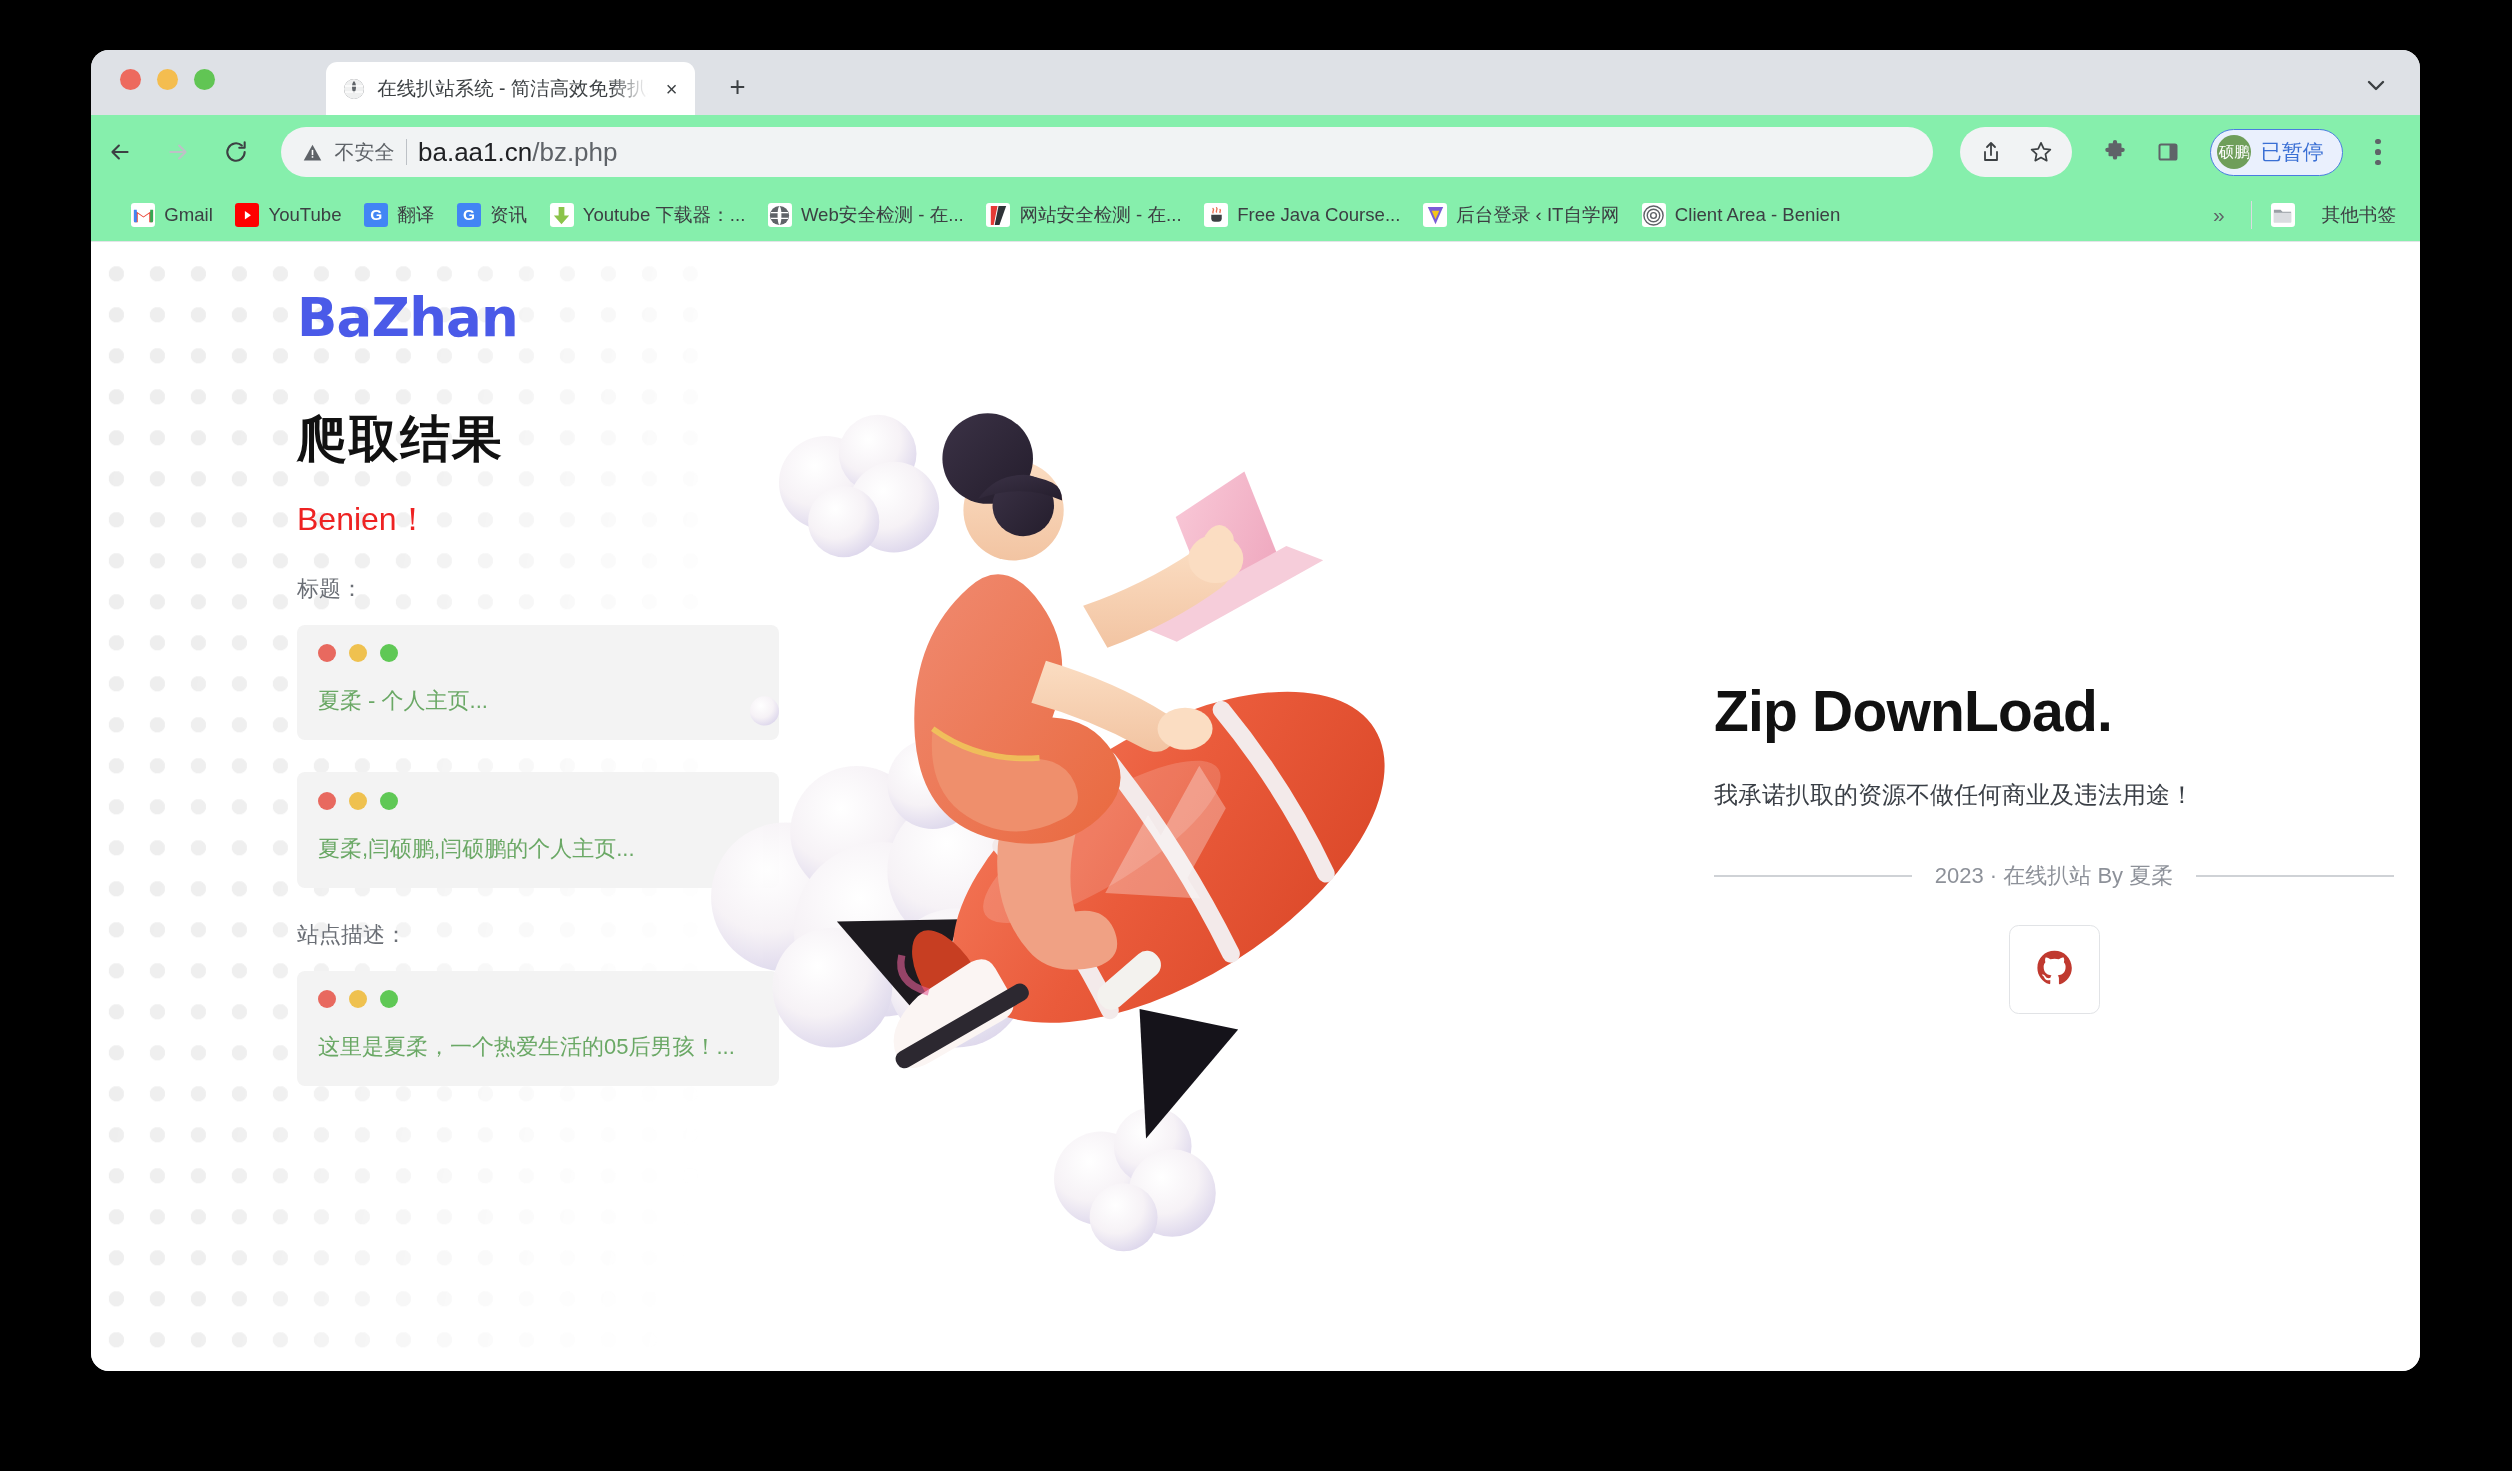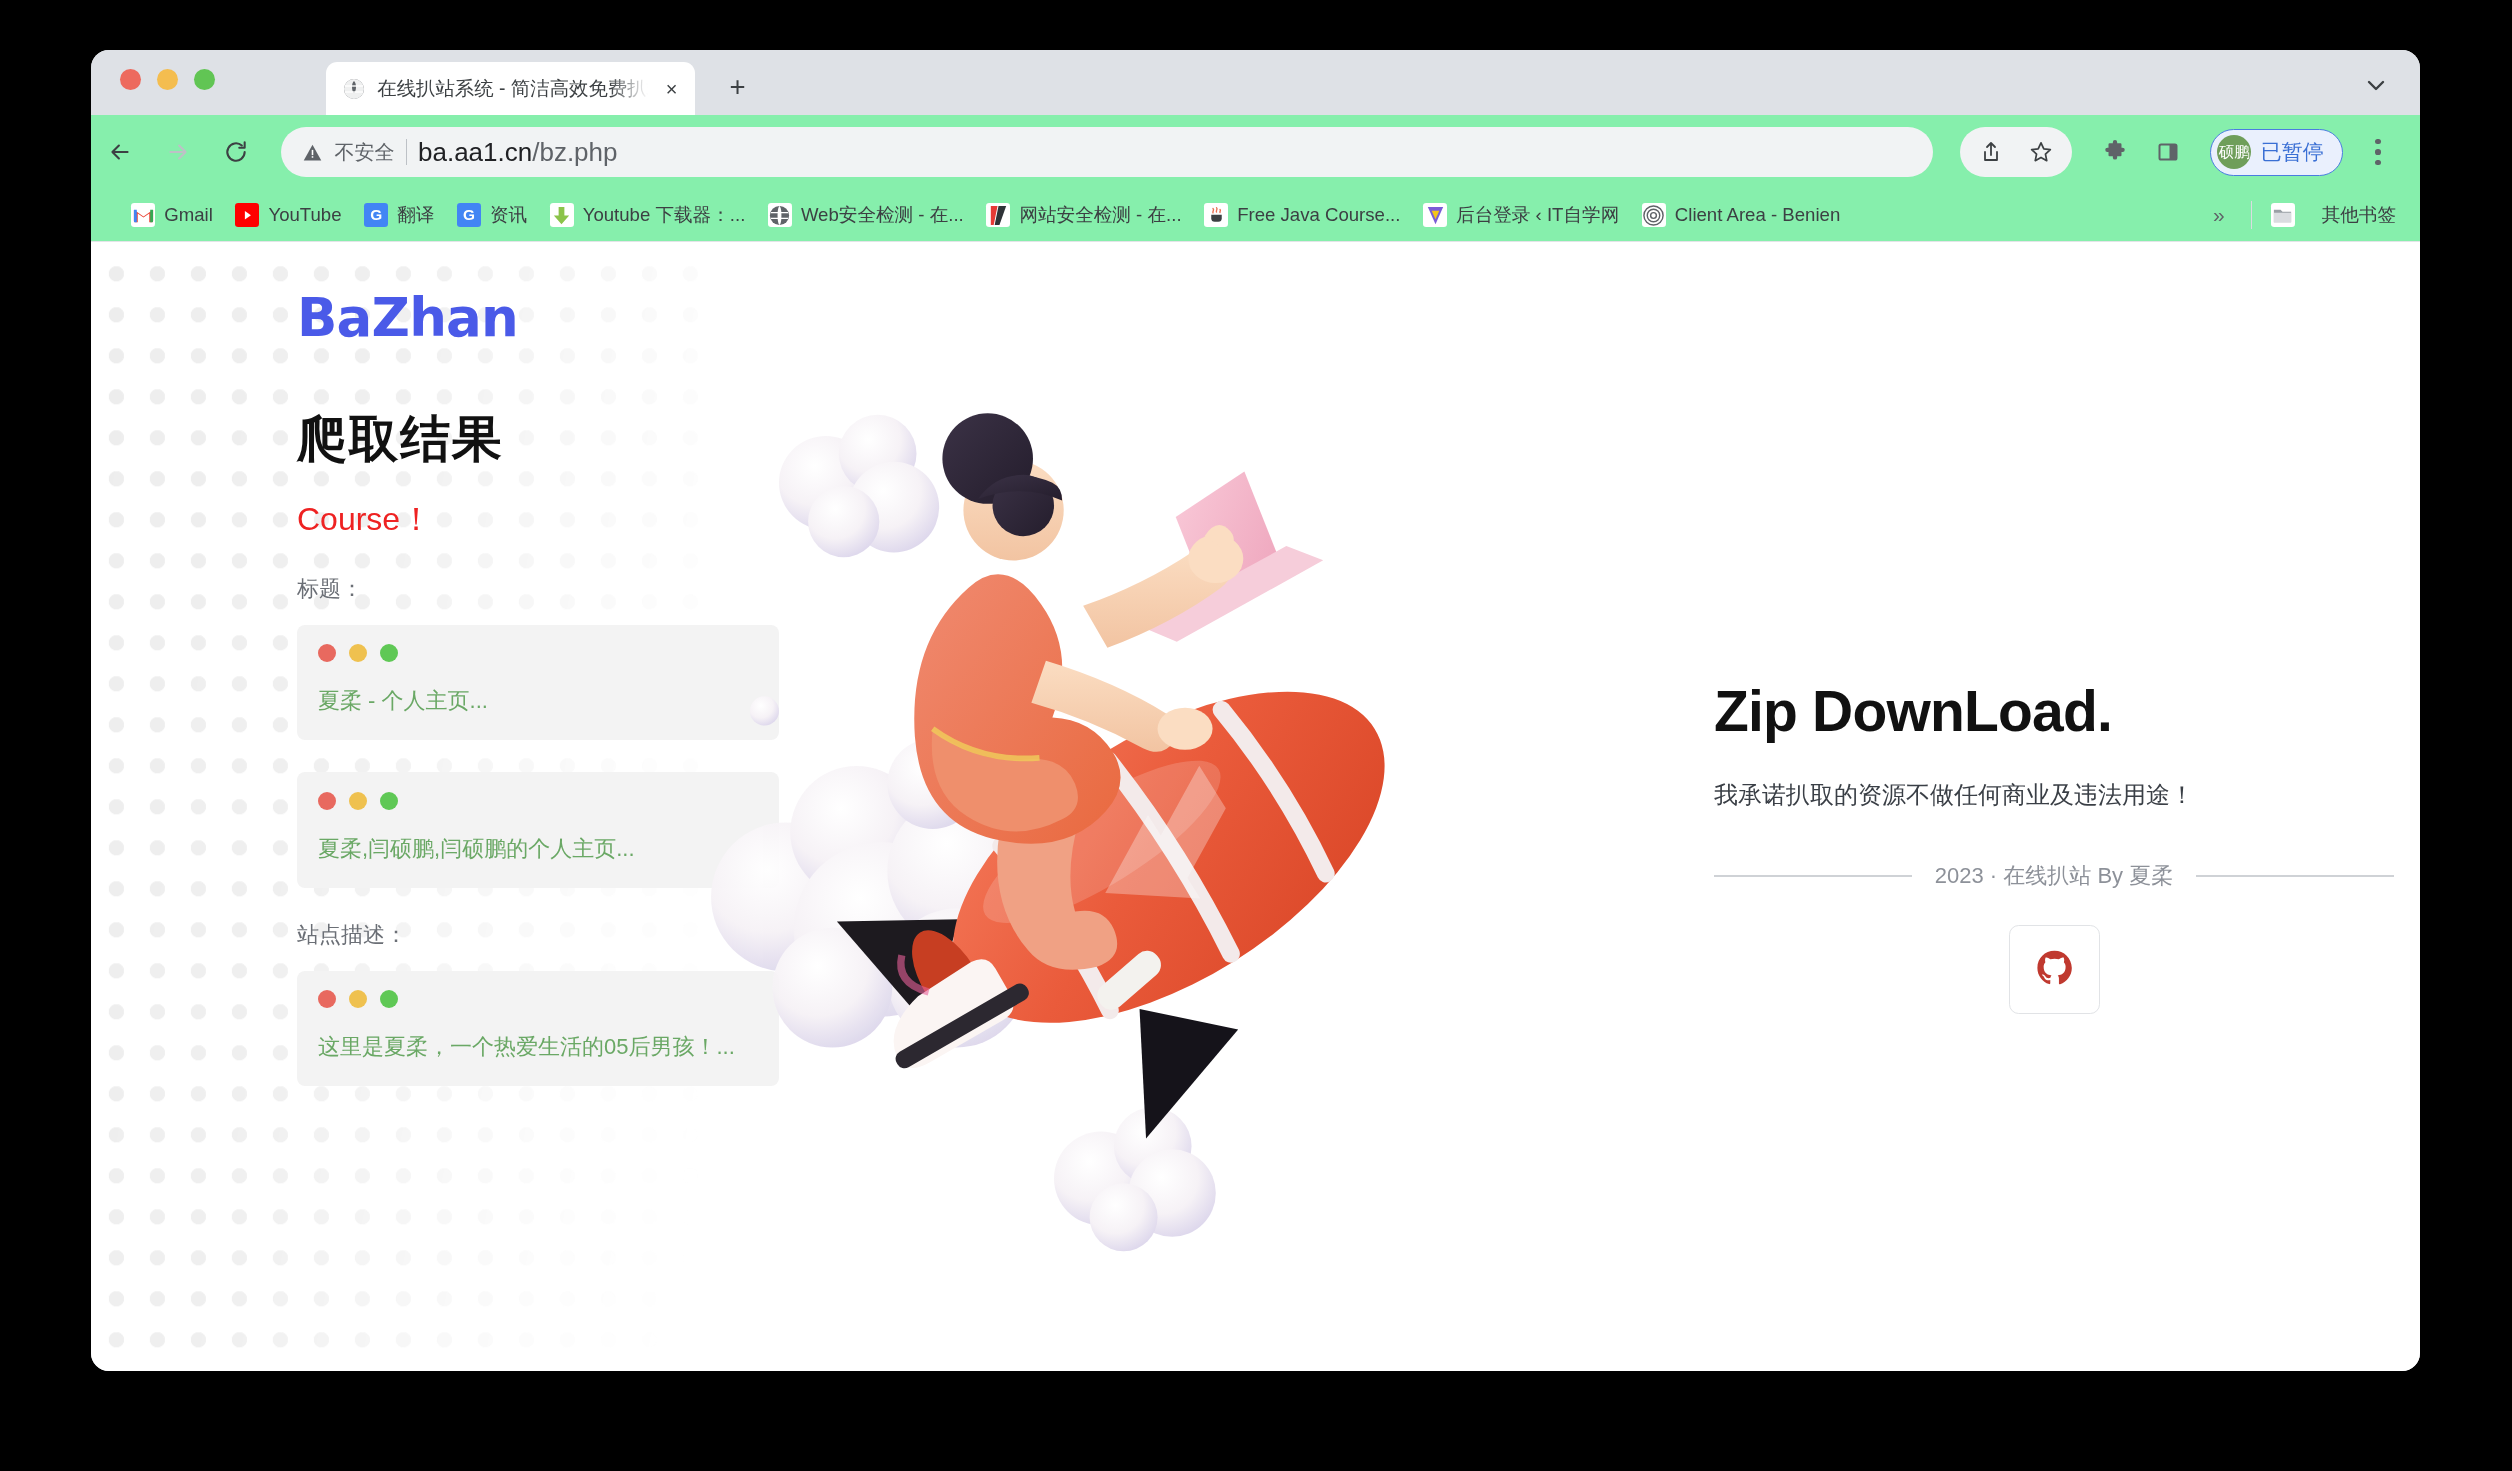--- a/index.html
+++ b/index.html
@@ -482,21 +482,21 @@
     </div>
   </div>
 
   <div id="page">
 
     <div id="dot-pattern"></div>
 
     <div id="left-panel">
       <div id="brand-logo">BaZhan</div>
       <div id="result-heading">爬取结果</div>
-      <div id="status-text">Course！</div>
+      <div id="status-text">Benien！</div>
 
       <div class="field-block">
         <div class="field-label">标题：</div>
         <div class="result-card">
           <div class="card-dots">
             <i class="cd-red"></i>
             <i class="cd-yellow"></i>
             <i class="cd-green"></i>
           </div>
           <div class="card-value">夏柔 - 个人主页...</div>

